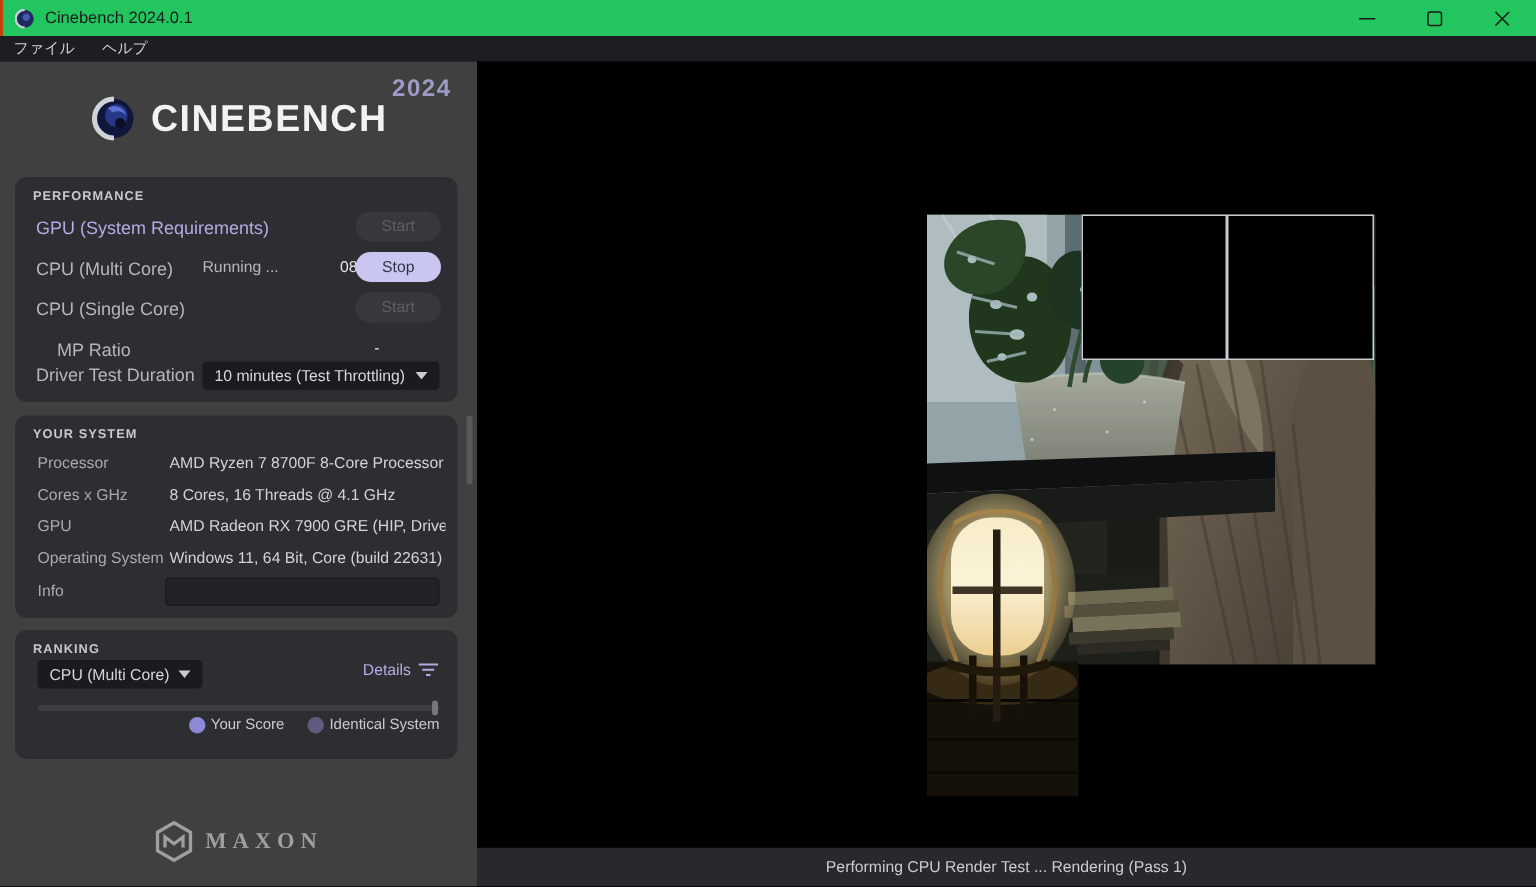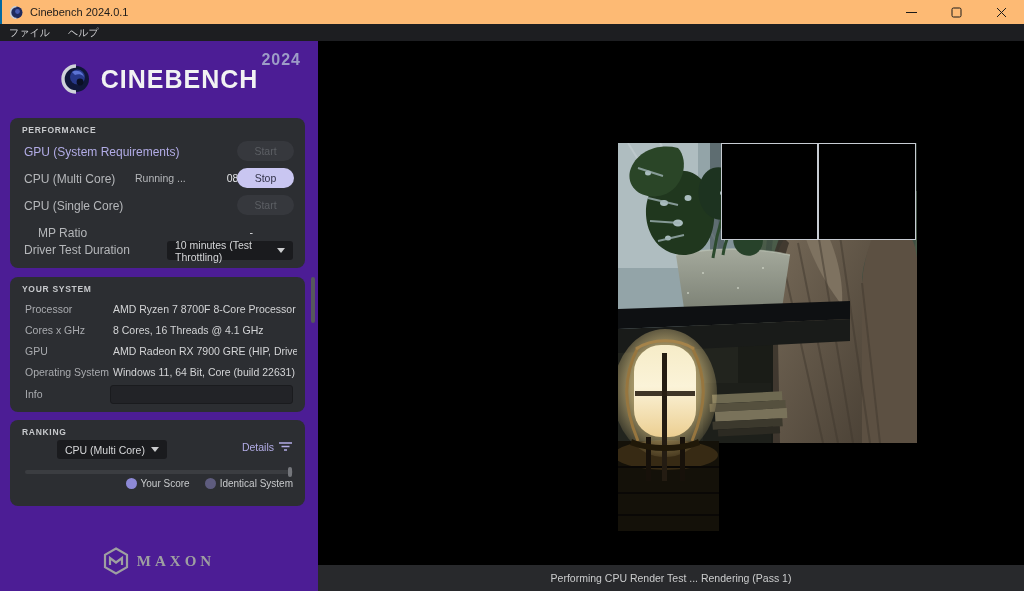--- a/index.html
+++ b/index.html
@@ -2,37 +2,37 @@
 <html><head>
 <meta charset="utf-8">
 <style>
   * { margin:0; padding:0; box-sizing:border-box; }
   html,body { width:1024px; height:591px; background:#000; overflow:hidden;
               font-family:"Liberation Sans", sans-serif; }
   .window { position:relative; width:1024px; height:591px; background:#000; }
 
   
   .titlebar { position:absolute; left:0; top:0; width:1024px; height:24px;
-              background:#fdba74; display:flex; align-items:center; border-left:2px solid #0369a1; }
+              background:#22c55e; display:flex; align-items:center; border-left:2px solid #c2410c; }
   .app-icon { width:13px; height:13px; margin:0 7px 0 8px; }
   .title-text { font-size:11px; color:#1b1b1b; }
   .win-controls { position:absolute; right:0; top:0; height:24px; display:flex; }
   .win-btn { width:45px; height:24px; display:flex; align-items:center; justify-content:center; }
   .win-btn svg { display:block; }
 
   
   .menubar { position:absolute; left:0; top:24px; width:1024px; height:17px;
              background:#1d1e21; display:flex; align-items:center; }
   .menu-item { font-size:10px; color:#cfd0d2; padding:0 9px; height:17px; line-height:17px; }
 
   
   .app-body { position:absolute; left:0; top:41px; width:1024px; height:550px; display:flex; }
 
   
-  .sidebar { position:relative; width:318px; height:550px; background:#4c1d95; flex:none; }
+  .sidebar { position:relative; width:318px; height:550px; background:#404040; flex:none; }
   .logo-year { position:absolute; right:17px; top:10px; font-size:16px; letter-spacing:1px;
                color:#9d9cc7; font-weight:bold; }
   .logo-row { position:absolute; left:0; top:22px; width:318px; display:flex;
               align-items:center; justify-content:center; gap:9px; }
   .logo-row .brand { font-size:25px; font-weight:bold; color:#f1f2f3; letter-spacing:1px; }
 
   .panel { position:absolute; left:10px; width:295px; background:#2c2e32; border-radius:8px; }
   .panel-header { position:absolute; left:12px; top:7px; font-size:8.5px; letter-spacing:.7px;
                   color:#c7c9cc; font-weight:bold; }
 
@@ -42,21 +42,21 @@
   .p-label.purple { color:#b2ace6; }
   .p-label.indent { left:28px; }
   .p-status { position:absolute; left:125px; top:7px; font-size:10.5px; color:#b5b7ba; }
   .p-value { position:absolute; right:52px; top:7px; width:70px; text-align:right;
              font-size:10.5px; color:#e3e4e6; }
   .p-btn { position:absolute; right:11px; top:3px; width:57px; height:20px; border:none;
            border-radius:10px; font-size:10.5px; font-family:inherit; }
   .p-btn.disabled { background:#36383d; color:#5c5f64; }
   .p-btn.active { background:#c9c6f1; color:#33334a; }
   .dropdown { position:absolute; background:#1a1b1e; border-radius:3px; color:#d6d7d9;
-              font-size:10.5px; display:flex; align-items:center; padding:0 8px;margin-left:32px; }
+              font-size:10.5px; display:flex; align-items:center; padding:0 8px; }
   .dropdown .caret { margin-left:auto; width:0; height:0; border-left:4px solid transparent;
                      border-right:4px solid transparent; border-top:5px solid #cbccce; }
   .dd-duration { left:125px; right:12px; top:123px; height:19px; }
 
   .panel-system { top:236px; height:135px; }
   .s-row { position:absolute; left:0; right:0; height:21px; }
   .s-label { position:absolute; left:15px; top:4px; font-size:10.5px; color:#a9abaf; }
   .s-value { position:absolute; left:103px; top:4px; right:8px; font-size:10.5px; color:#d3d4d6;
              white-space:nowrap; overflow:hidden; }
   .info-input { position:absolute; left:100px; right:12px; top:108px; height:19px;

